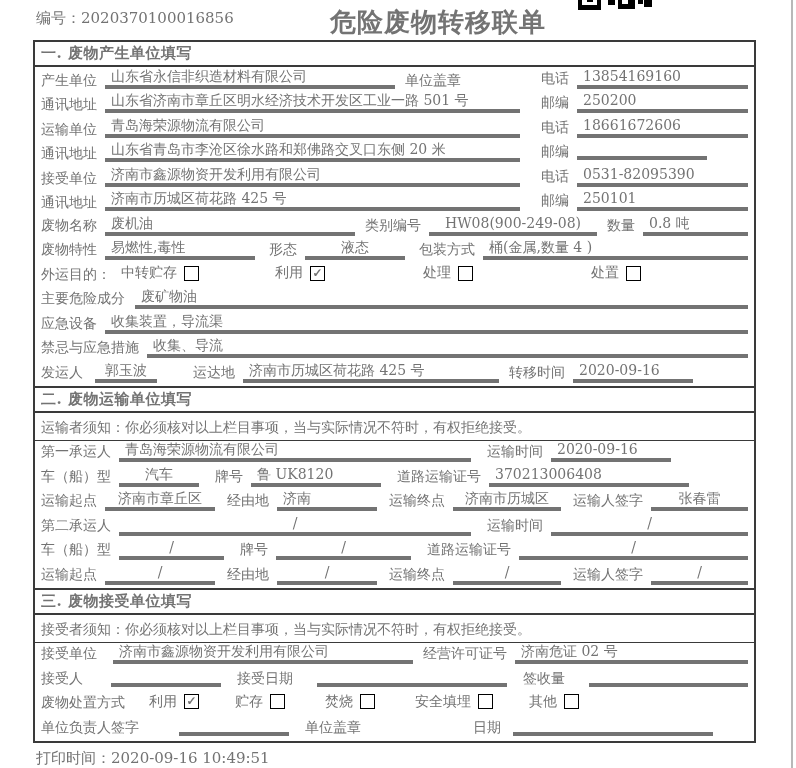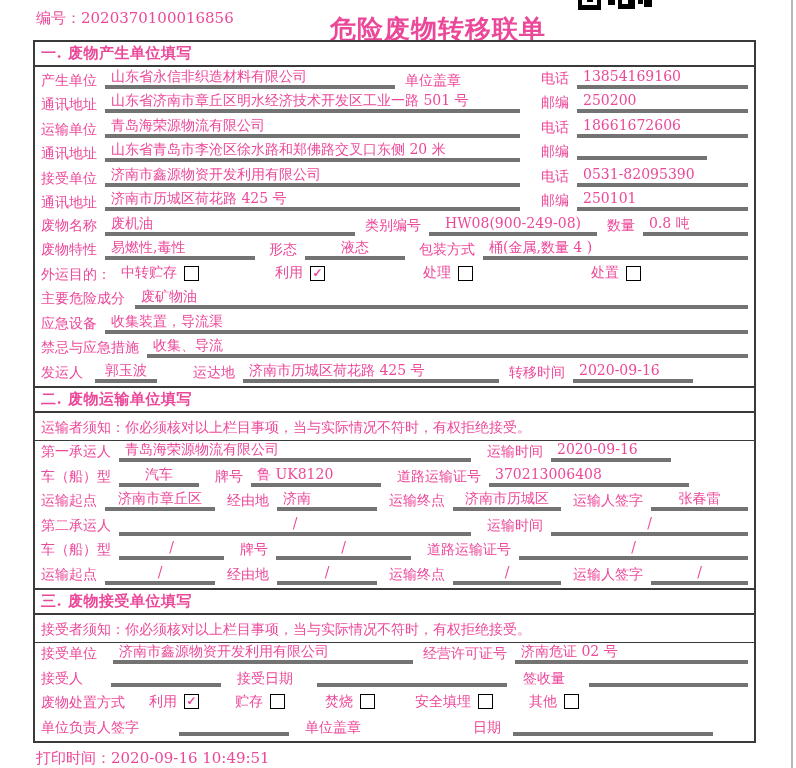--- a/index.html
+++ b/index.html
@@ -1,19 +1,19 @@
 <!DOCTYPE html>
 <html><head>
 <meta charset="utf-8">
 <style>
   html,body{margin:0;padding:0;background:#fff;}
   .page{position:relative;width:796px;height:768px;background:#ffffff;overflow:hidden;
-        font-family:"DejaVu Serif","Liberation Serif",serif;color:#ec4899;}
+        font-family:"DejaVu Serif","Liberation Serif",serif;color:#737373;}
   .serial{position:absolute;left:36px;top:9px;font-size:15px;white-space:nowrap;}
-  .doc-title{position:absolute;left:330px;top:12px;font-size:26px;font-weight:bold;letter-spacing:1px;white-space:nowrap;}
+  .doc-title{position:absolute;left:330px;top:5px;font-size:26px;font-weight:bold;letter-spacing:1px;white-space:nowrap;}
   .qr{position:absolute;left:578px;top:0px;}
   .edge-line{position:absolute;left:791px;top:0;width:2px;height:768px;background:#b8b8b8;}
 
   .form{position:absolute;left:33px;top:40px;width:723px;border:2px solid #3a3a3a;box-sizing:border-box;background:#fff;}
   .sec-h{height:23px;line-height:23px;padding-left:6px;font-size:15px;font-weight:bold;
          border-bottom:2px solid #3a3a3a;letter-spacing:0.5px;}
   .sec-h.mid{border-top:2px solid #3a3a3a;}
   .notice{height:22px;line-height:22px;padding:3px 8px 2px 6px;font-size:14px;border-bottom:1px solid #3a3a3a;white-space:nowrap;}
 
   .row{display:flex;align-items:center;height:24.5px;padding:0 6px 3px 6px;box-sizing:border-box;font-size:14px;}

